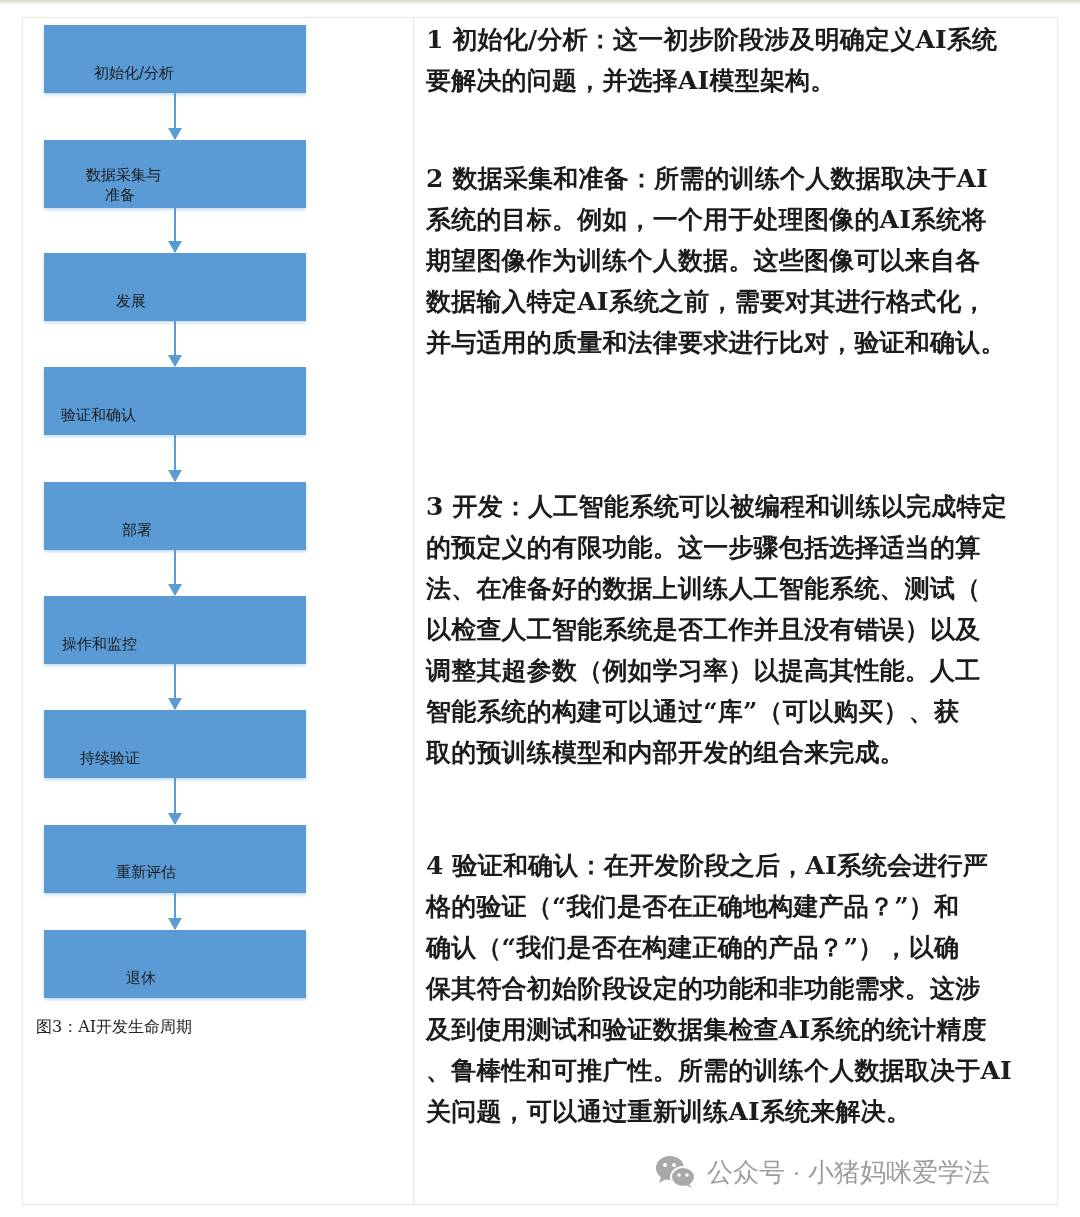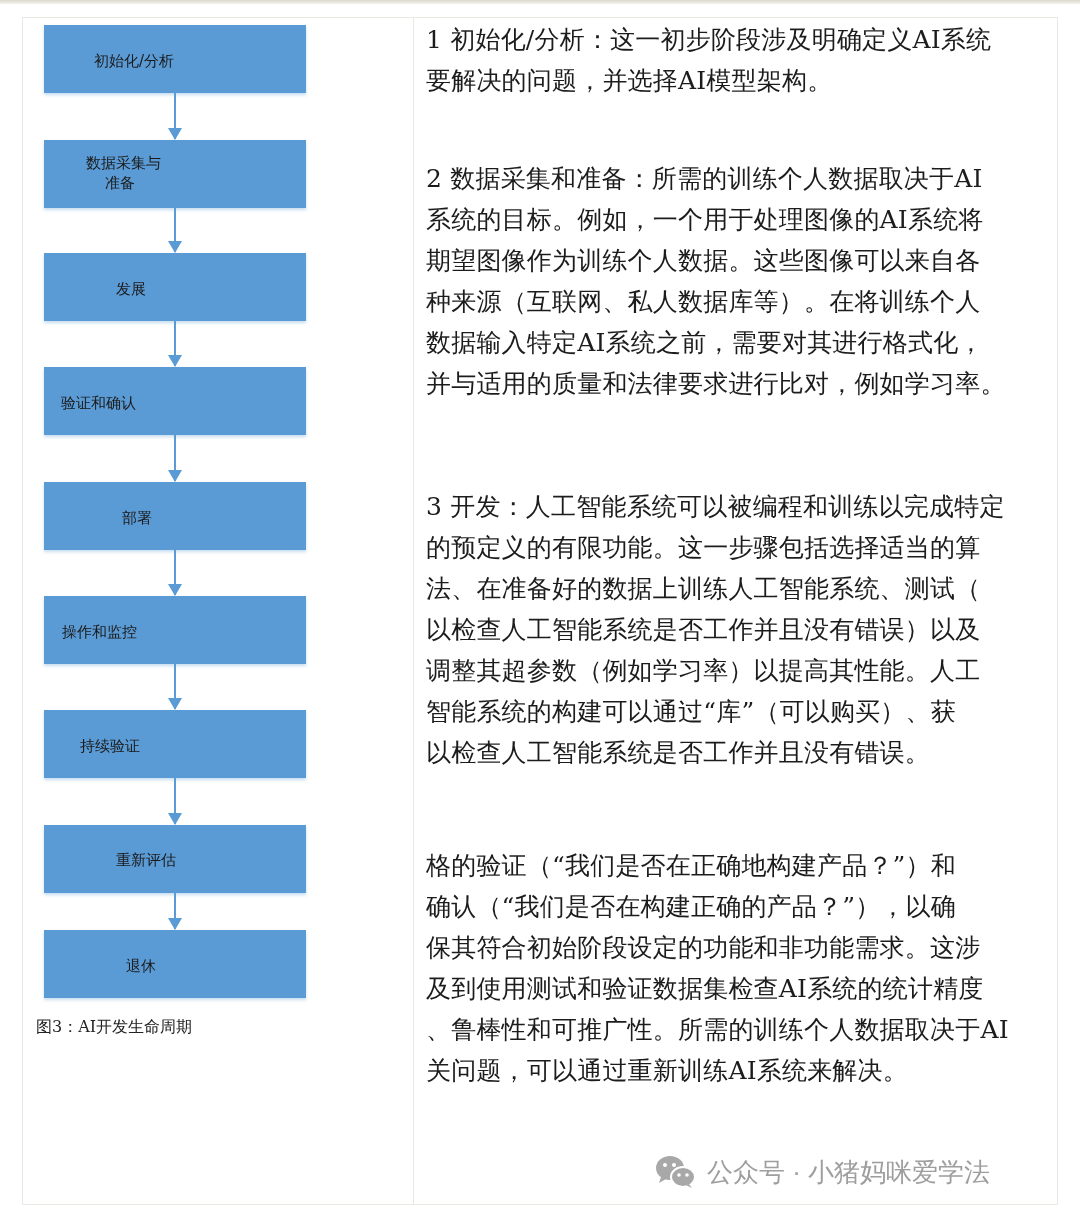--- a/index.html
+++ b/index.html
@@ -19,35 +19,35 @@
   .divider {
     position: absolute; left: 413px; top: 17px; width: 1px; height: 1188px;
     background: #ebe8e3;
   }
   .box {
     position: absolute; left: 44px; width: 262px; height: 68px;
     background: #5b9bd5; box-shadow: 0 2px 3px rgba(91,155,213,0.35);
     color: #1a1a1a; font-size: 15px; line-height: 20px;
     font-family: "DejaVu Sans", "Liberation Sans", sans-serif;
   }
-  .box span { position: absolute; white-space: pre; }
+  .box span { position: absolute; white-space: pre; margin-top: 12px; }
   .arrow {
     position: absolute; left: 174px; width: 2px; background: #5b9bd5;
   }
   .arrow::after {
     content: ""; position: absolute; left: -6px; bottom: -1px;
     border-left: 7px solid transparent; border-right: 7px solid transparent;
     border-top: 12px solid #5b9bd5;
   }
   .caption {
     position: absolute; left: 36px; top: 1017px; font-size: 16px; color: #222;
   }
   .para {
     position: absolute; left: 426px; width: 630px;
-    font-size: 25px; line-height: 41px; color: #1c1c1c; letter-spacing: 0.2px;
+    font-size: 25px; line-height: 41px; color: #1c1c1c; letter-spacing: 0.2px; font-weight: bold;
   }
   .para div { white-space: nowrap; }
   .watermark {
     position: absolute; left: 655px; top: 1152px; height: 40px;
     display: flex; align-items: center; color: #9e9e9e;
     font-family: Liberation Sans, sans-serif; font-size: 26px;
   }
   .watermark svg { margin-right: 10px; }
 </style>
 </head>
@@ -108,36 +108,36 @@
 
 <div class="para" style="top:19px">
   <div>1 初始化/分析：这一初步阶段涉及明确定义AI系统</div>
   <div>要解决的问题，并选择AI模型架构。</div>
 </div>
 
 <div class="para" style="top:158px">
   <div>2 数据采集和准备：所需的训练个人数据取决于AI</div>
   <div>系统的目标。例如，一个用于处理图像的AI系统将</div>
   <div>期望图像作为训练个人数据。这些图像可以来自各</div>
-  <div>种来源（互联网、私人数据库等）。在将训练个人</div>
   <div>数据输入特定AI系统之前，需要对其进行格式化，</div>
-  <div>并与适用的质量和法律要求进行比对，例如学习率。</div>
+  <div>并与适用的质量和法律要求进行比对，验证和确认。</div>
 </div>
 
 <div class="para" style="top:486px">
   <div>3 开发：人工智能系统可以被编程和训练以完成特定</div>
   <div>的预定义的有限功能。这一步骤包括选择适当的算</div>
   <div>法、在准备好的数据上训练人工智能系统、测试（</div>
   <div>以检查人工智能系统是否工作并且没有错误）以及</div>
   <div>调整其超参数（例如学习率）以提高其性能。人工</div>
   <div>智能系统的构建可以通过“库”（可以购买）、获</div>
-  <div>以检查人工智能系统是否工作并且没有错误。</div>
+  <div>取的预训练模型和内部开发的组合来完成。</div>
 </div>
 
 <div class="para" style="top:845px">
+  <div>4 验证和确认：在开发阶段之后，AI系统会进行严</div>
   <div>格的验证（“我们是否在正确地构建产品？”）和</div>
   <div>确认（“我们是否在构建正确的产品？”），以确</div>
   <div>保其符合初始阶段设定的功能和非功能需求。这涉</div>
   <div>及到使用测试和验证数据集检查AI系统的统计精度</div>
   <div>、鲁棒性和可推广性。所需的训练个人数据取决于AI</div>
   <div>关问题，可以通过重新训练AI系统来解决。</div>
 </div>
 
 <div class="watermark">
   <svg width="42" height="34" viewBox="0 0 42 34">

